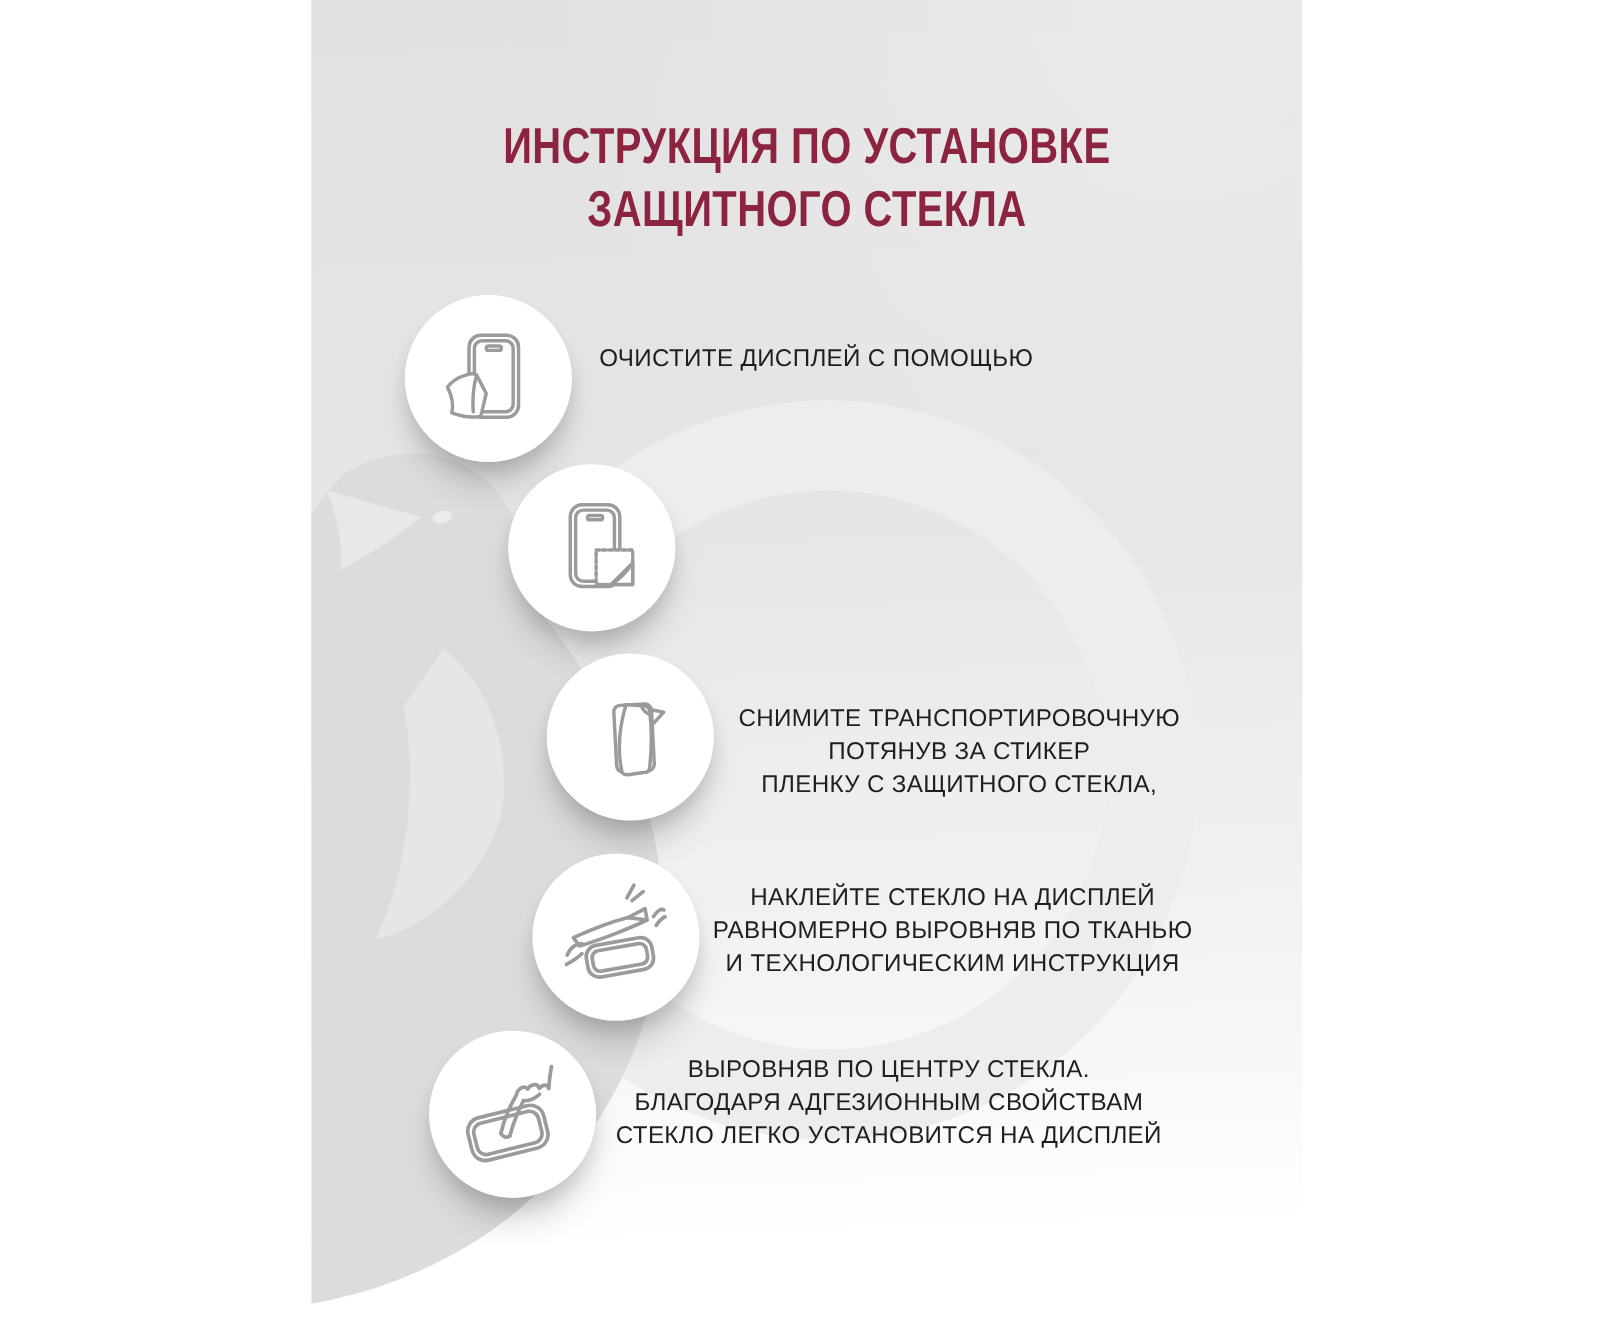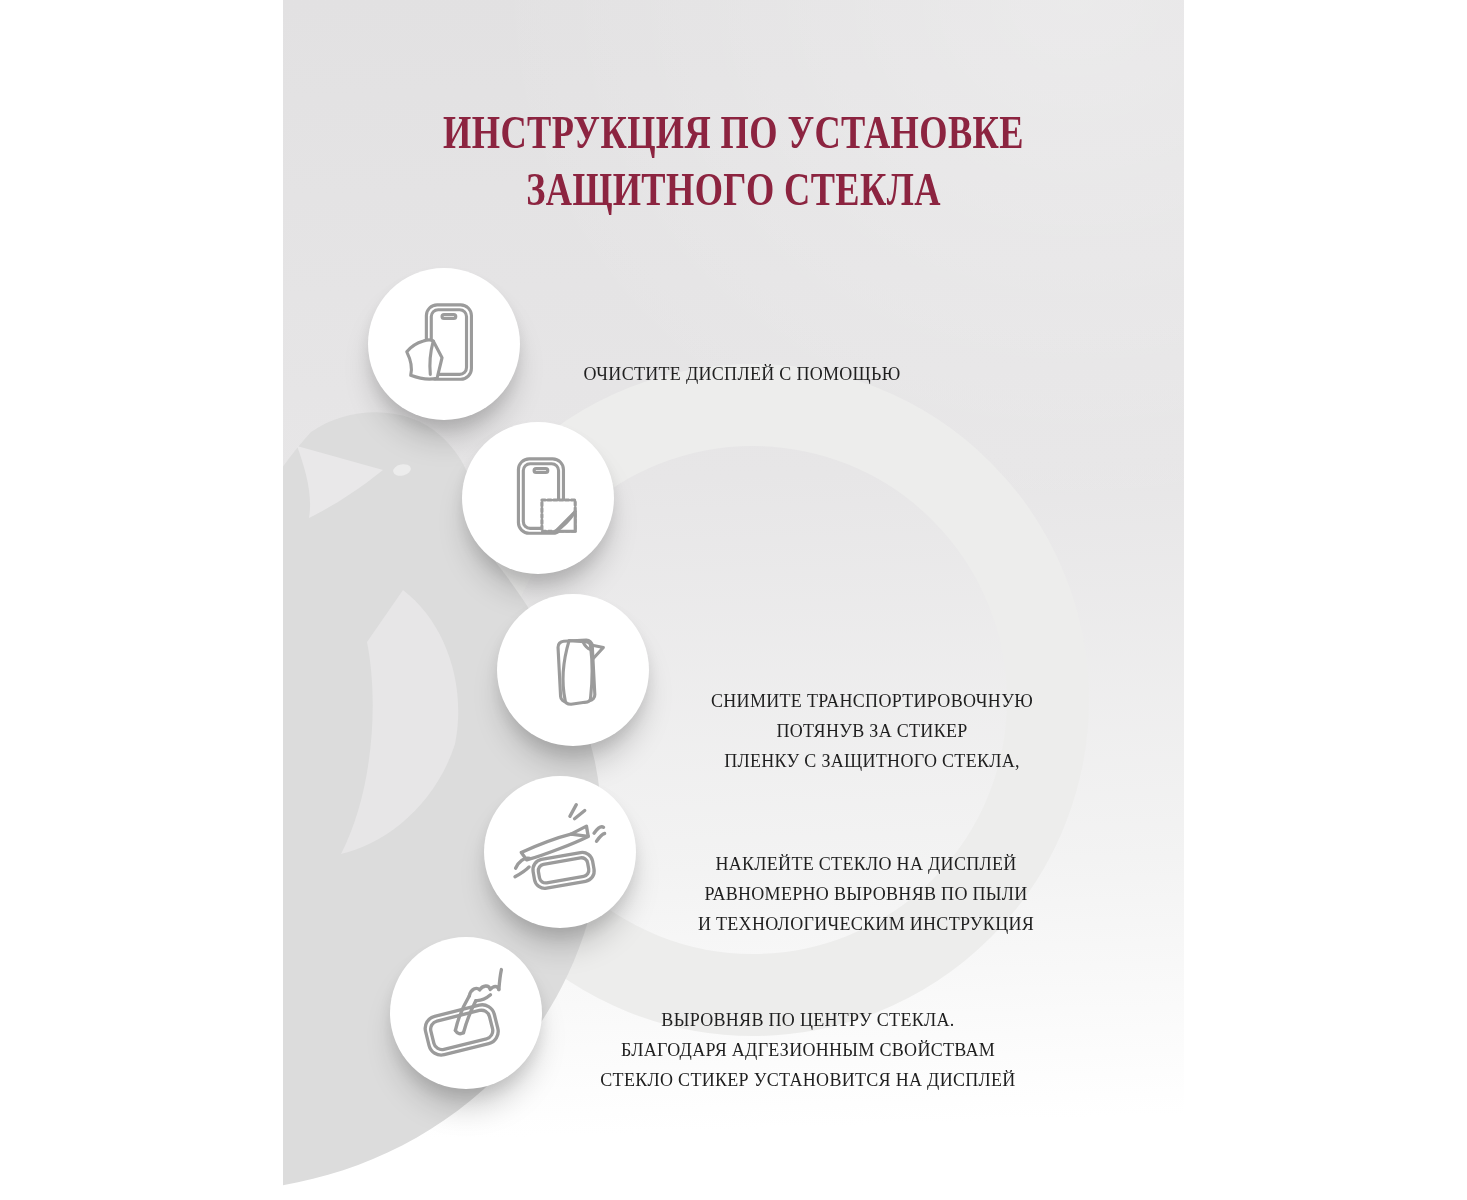--- a/index.html
+++ b/index.html
@@ -1,31 +1,31 @@
 <!DOCTYPE html>
 <html><head>
 <meta charset="utf-8">
 <style>
   html,body{margin:0;padding:0;background:#ffffff;}
   .page{position:relative;width:1205px;height:1200px;background:#ffffff;overflow:hidden;
-        font-family:Liberation Serif, serif;}
+        font-family:Liberation Sans, sans-serif;}
   .column{position:absolute;left:283px;top:0;width:901px;height:1200px;overflow:hidden;
         background:
           radial-gradient(120% 80% at 88% 0%, rgba(255,255,255,0.30), rgba(255,255,255,0) 55%),
           linear-gradient(178deg,#e2e1e2 0%,#e7e6e7 40%,#f3f3f3 72%,#ffffff 93%);}
   .watermark{position:absolute;left:0;top:0;z-index:0;}
   .title{position:absolute;left:0;top:104px;width:100%;margin:0;z-index:2;
         text-align:center;color:#8C2440;font-size:46px;line-height:57px;font-weight:700;
         transform:scaleX(0.79);transform-origin:50% 0;letter-spacing:0.5px;}
   .circle{position:absolute;width:152px;height:152px;border-radius:50%;background:#ffffff;z-index:3;
         box-shadow:0 24px 32px -8px rgba(0,0,0,0.22), 0 8px 14px rgba(0,0,0,0.07);
         display:flex;align-items:center;justify-content:center;}
   .step-text{position:absolute;z-index:2;text-align:center;color:#1f1f1f;
-        font-size:18px;line-height:30px;letter-spacing:0.3px;white-space:nowrap;
-        transform:translateX(-50%);margin-top:48px;}
+        font-size:22px;line-height:30px;letter-spacing:0.3px;white-space:nowrap;
+        transform:translateX(-50%);}
   svg .ln{fill:none;stroke:#9b9b9b;stroke-width:3.2;stroke-linecap:round;stroke-linejoin:round;}
   svg .lnw{fill:#ffffff;stroke:#9b9b9b;stroke-width:3.2;stroke-linecap:round;stroke-linejoin:round;}
   svg .dash{stroke-dasharray:3.4 2.6;}
 </style>
 </head>
 <body>
 
 <div class="page">
   <div class="column">
 
@@ -101,38 +101,38 @@
           <rect class="ln" x="25" y="57" width="48" height="18" rx="6"></rect>
           <path class="lnw" d="M12,42 C28,38 48,34 62,33 L78,38 C64,42 36,48 16,50 Z"></path>
           <path class="ln" d="M62,33 L78,28 L78,38"></path>
           <path class="ln" d="M4,56 C8,50 14,47 19,49 M2,64 C8,62 13,60 17,57"></path>
           <path class="ln" d="M84,36 C88,32 92,30 94,32 M85,44 C89,40 92,38 94,38"></path>
         </g>
       </svg>
     </div>
     <div class="step-text" style="left:583px;top:801px;">
       <div>НАКЛЕЙТЕ СТЕКЛО НА ДИСПЛЕЙ</div>
-      <div>РАВНОМЕРНО ВЫРОВНЯВ ПО ПЫЛИ</div>
+      <div>РАВНОМЕРНО ВЫРОВНЯВ ПО ТКАНЬЮ</div>
       <div>И ТЕХНОЛОГИЧЕСКИМ ИНСТРУКЦИЯ</div>
     </div>
 
     <div class="circle" style="left:107px;top:937px;">
       <svg width="100" height="100" viewBox="0 0 96 96">
         <g transform="rotate(-14 48 56)">
           <rect class="ln" x="8" y="44" width="68" height="38" rx="12"></rect>
           <rect class="ln" x="13" y="49" width="58" height="28" rx="8"></rect>
           <path class="ln" d="M36,62 C42,50 50,40 57,33"></path>
           <path class="ln" d="M43,66 C48,57 55,47 62,39"></path>
           <path class="ln" d="M36,62 C37,66 40,67 43,66"></path>
           <path class="ln" d="M57,33 C60,27 66,26 68,30 C72,26 78,27 78,32 C82,29 86,30 86,34"></path>
           <path class="ln" d="M86,34 C88,28 90,22 93,16"></path>
           <path class="ln" d="M62,39 C68,41 73,39 77,37"></path>
         </g>
       </svg>
     </div>
     <div class="step-text" style="left:525px;top:957px;">
       <div>ВЫРОВНЯВ ПО ЦЕНТРУ СТЕКЛА.</div>
       <div>БЛАГОДАРЯ АДГЕЗИОННЫМ СВОЙСТВАМ</div>
-      <div>СТЕКЛО СТИКЕР УСТАНОВИТСЯ НА ДИСПЛЕЙ</div>
+      <div>СТЕКЛО ЛЕГКО УСТАНОВИТСЯ НА ДИСПЛЕЙ</div>
     </div>
 
   </div>
 </div>
 
 </body></html>

